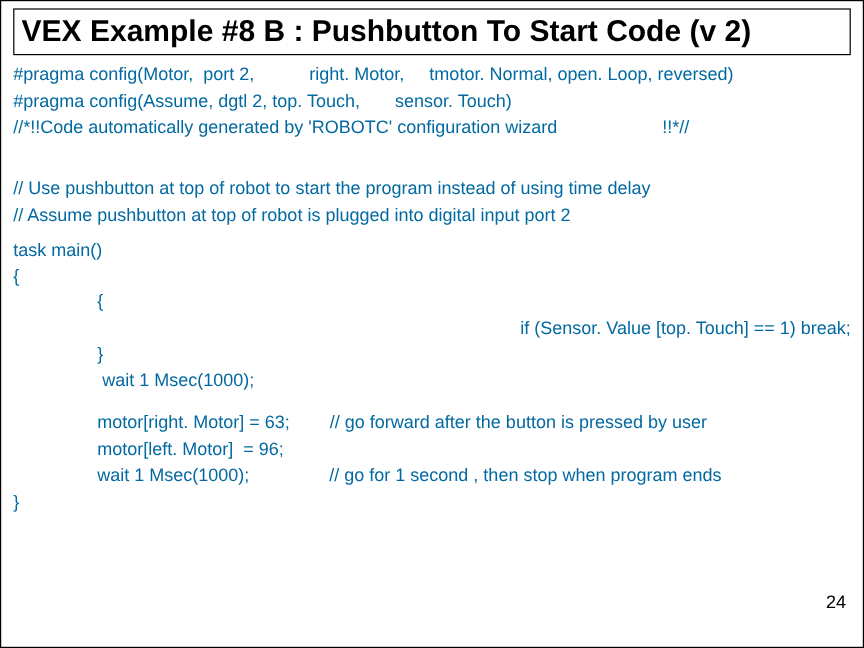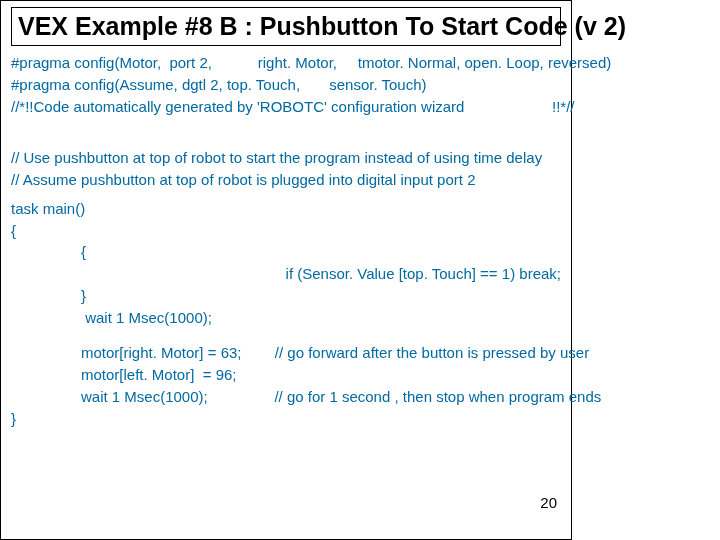--- a/index.html
+++ b/index.html
@@ -4,21 +4,21 @@
 <style>
   html, body {
     margin: 0;
     padding: 0;
     width: 720px;
     height: 540px;
     background: #ffffff;
     font-family: Arial, Helvetica, sans-serif;
   }
   .slide {
-    width: 572px;
+    width: 720px;
     height: 540px;
     border: 1px solid #000;
     box-sizing: border-box;
     position: relative;
     padding: 6px 10px 10px 10px;
   }
   .title-box {
     border: 1px solid #000;
     padding: 4px 6px;
     margin-bottom: 6px;
@@ -82,14 +82,14 @@
       <p class="indent1 nowrap"> wait 1 Msec(1000);</p>
       <p class="indent1" style="height:14px"></p>
       <p class="indent1 nowrap">motor[right. Motor] = 63;        // go forward after the button is pressed by user</p>
       <p class="indent1 nowrap">motor[left. Motor]  = 96;</p>
       <p class="indent1 nowrap">wait 1 Msec(1000);                // go for 1 second , then stop when program ends</p>
       <p>}</p>
     </div>
 
   </div>
 
-  <div class="pagenum">20</div>
+  <div class="pagenum">24</div>
 </div>
 
 </body></html>

